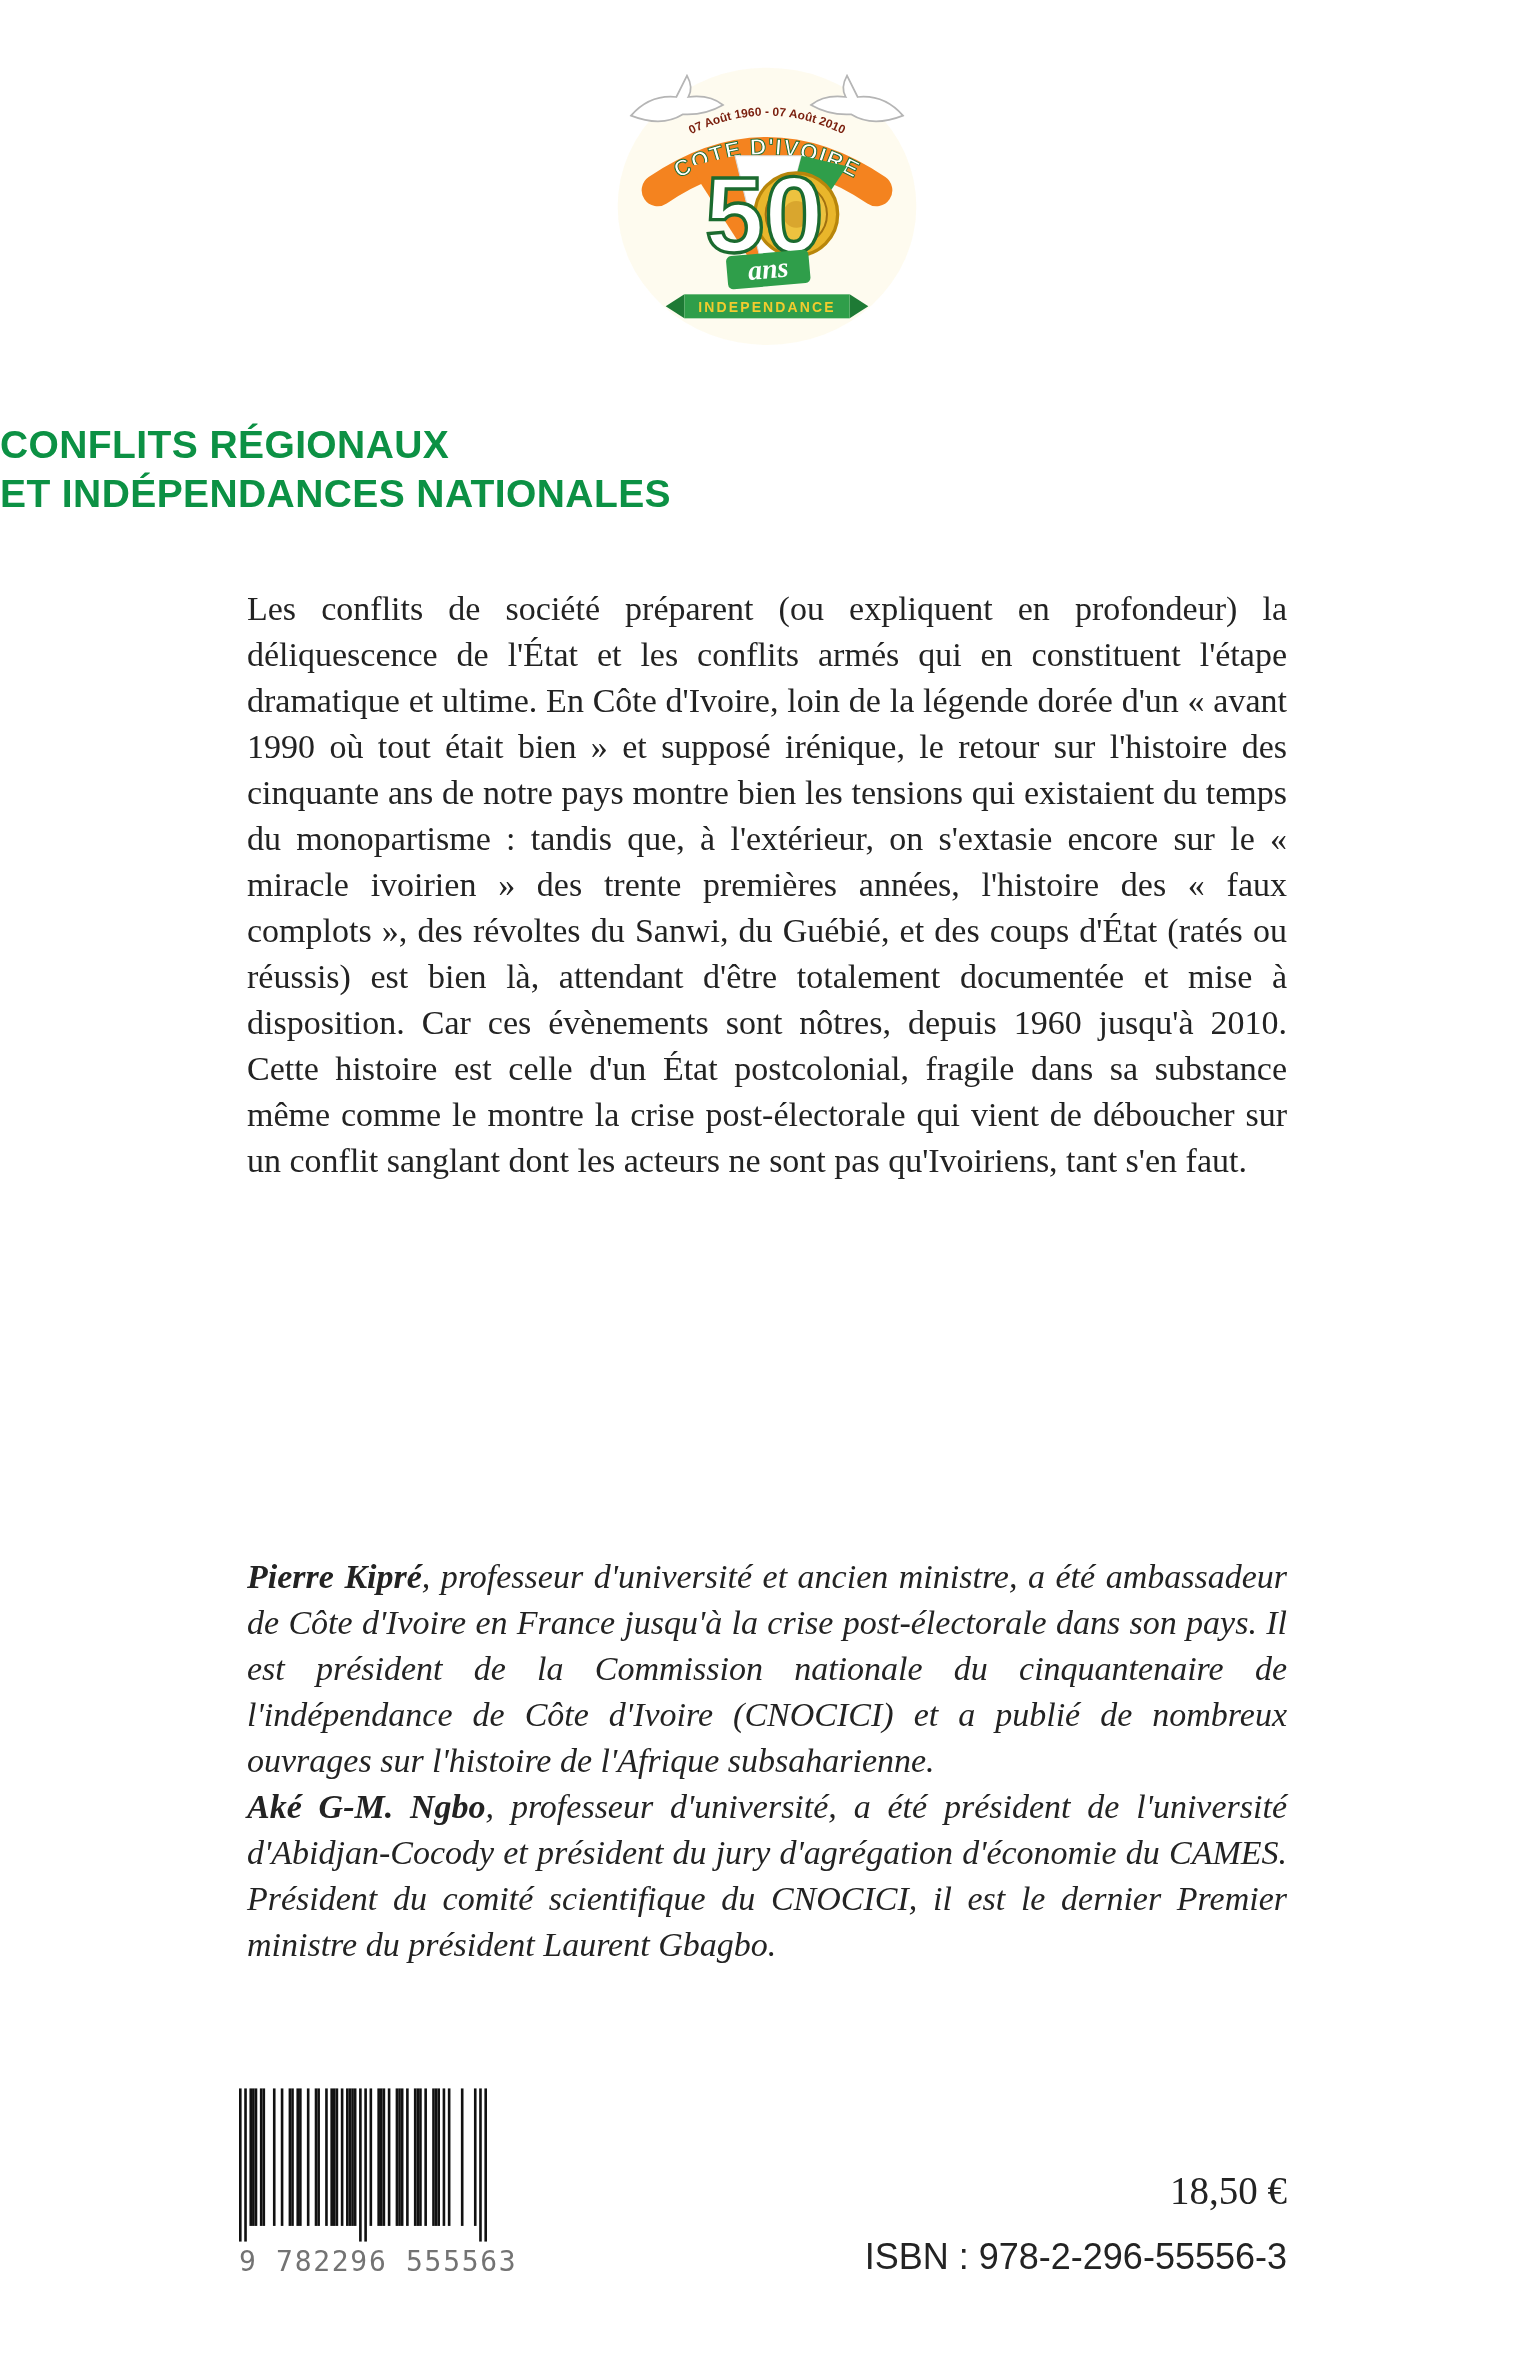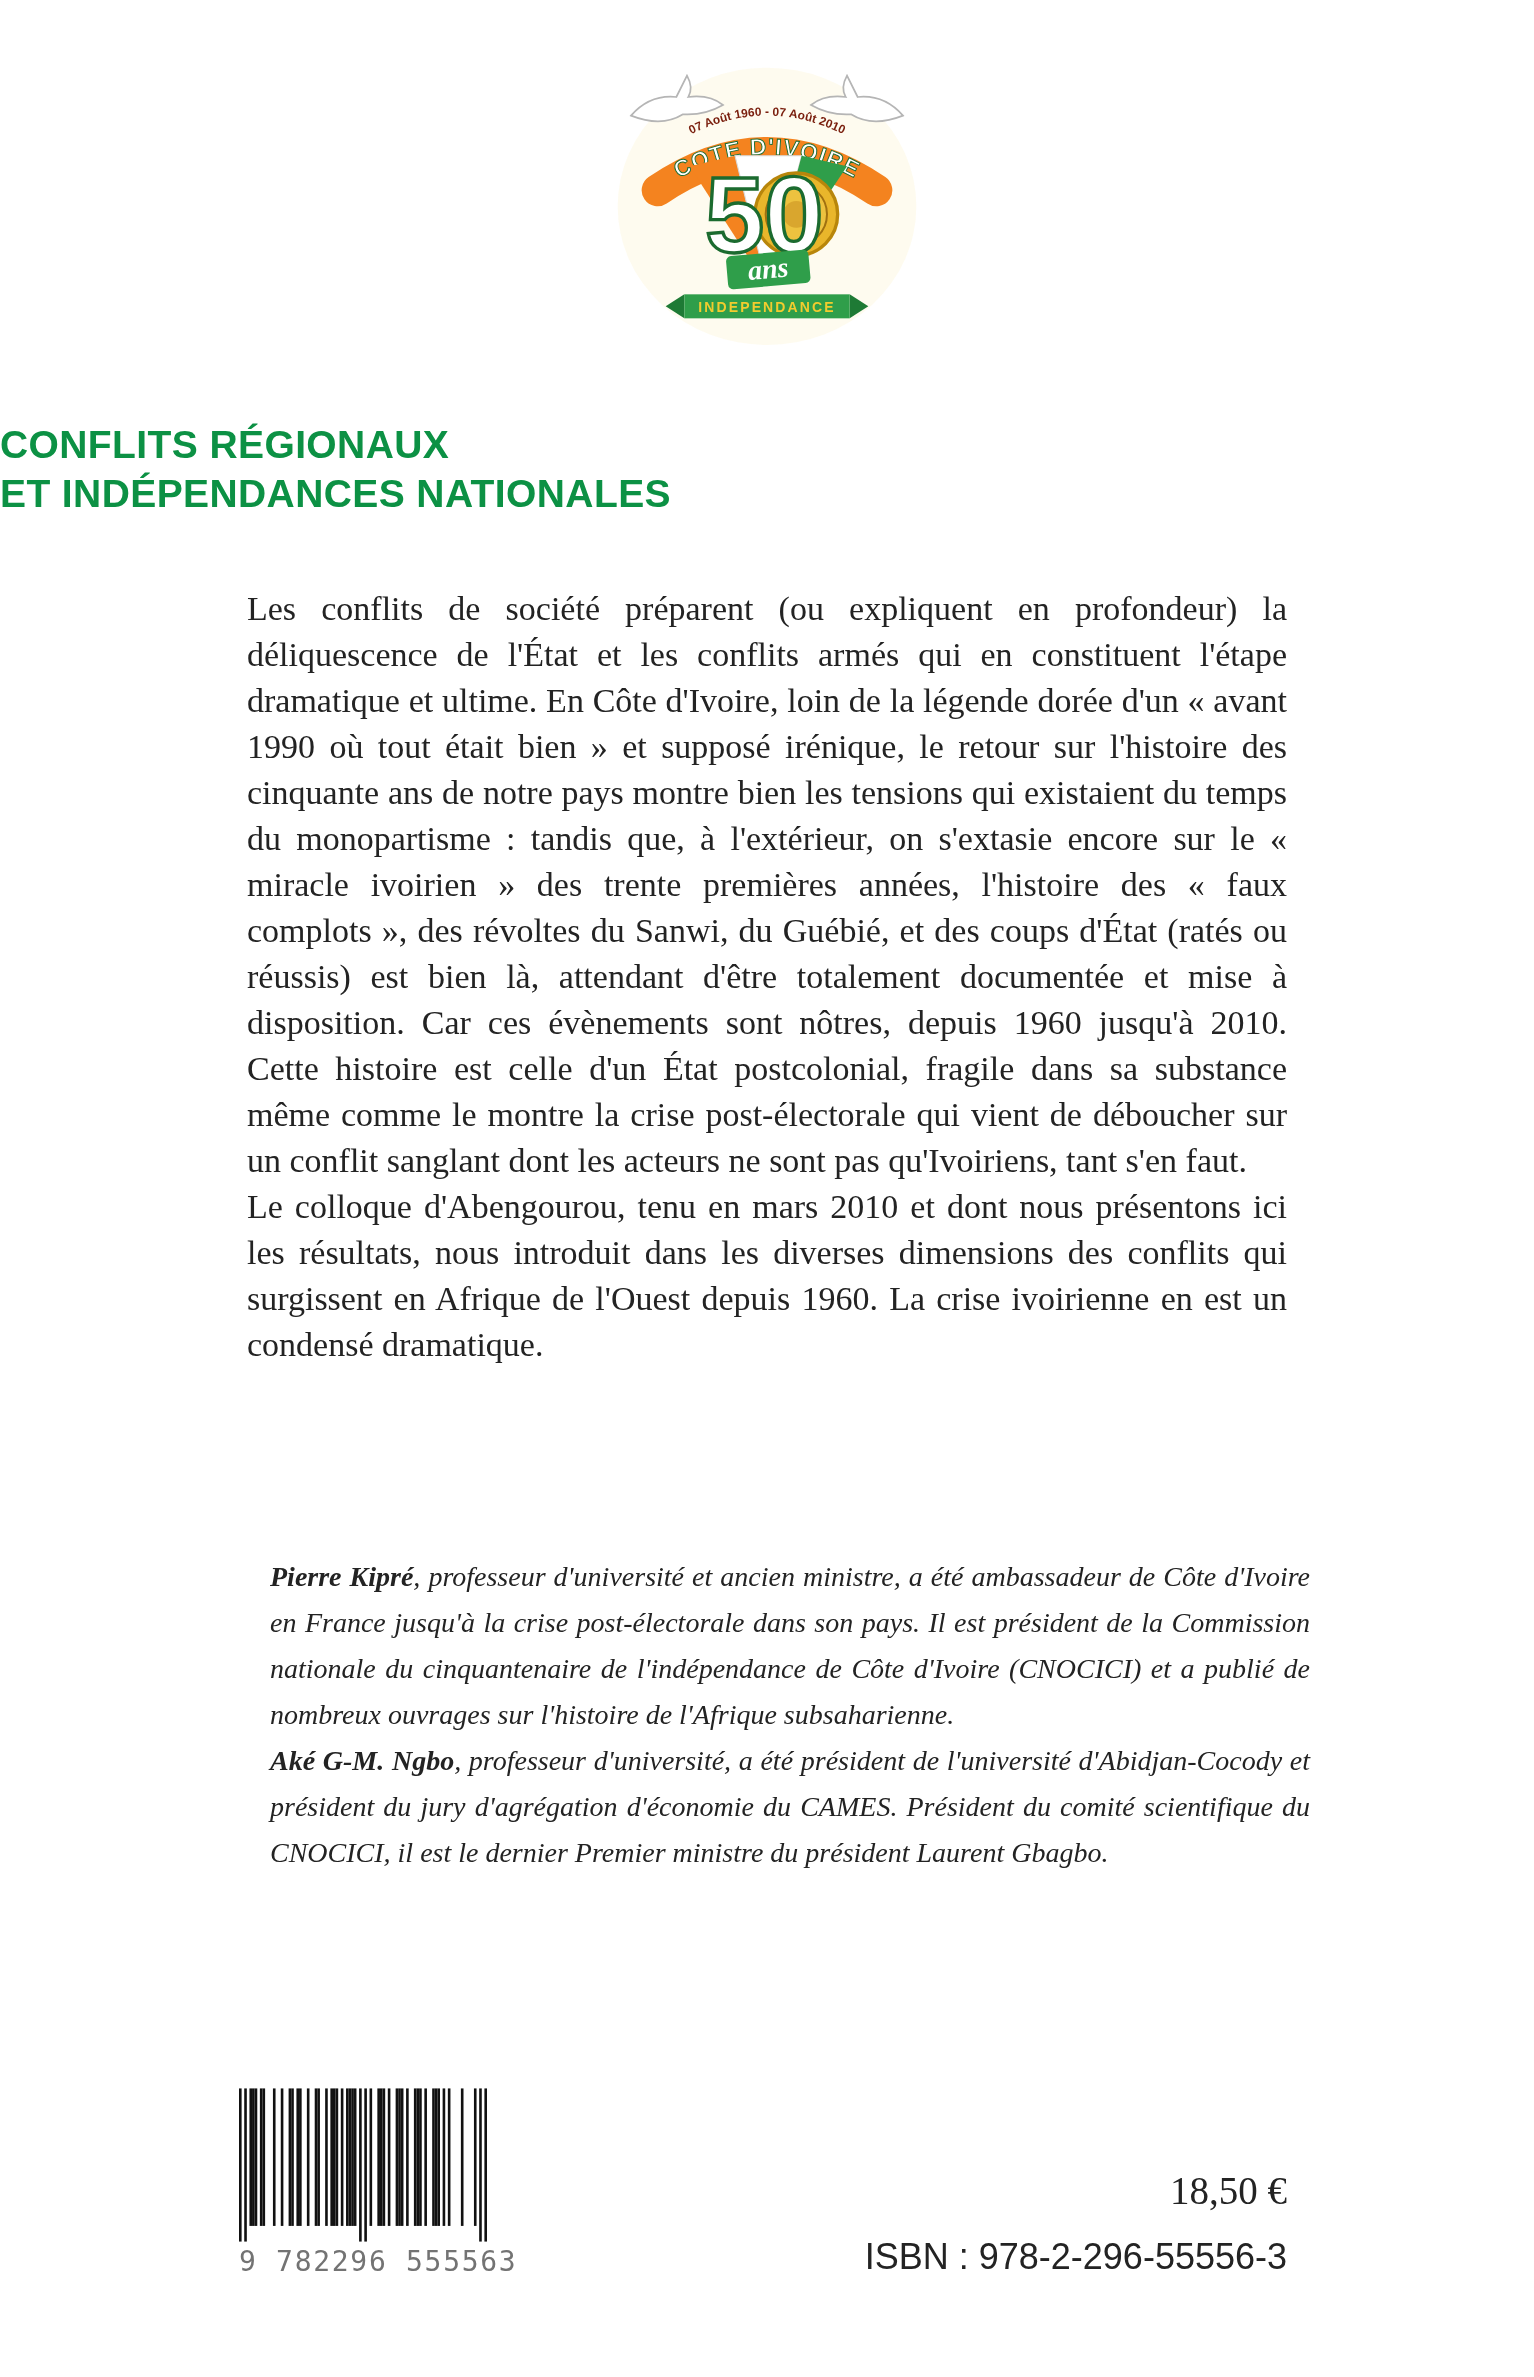--- a/index.html
+++ b/index.html
@@ -27,24 +27,23 @@
     letter-spacing:0.4px;
   }
   .body-text{
     position:absolute;top:586px;left:247px;width:1040px;
     font-size:34px;line-height:46px;
     text-align:justify;
   }
   .body-text p{margin:0;}
   .bios{
     position:absolute;top:1554px;left:247px;width:1040px;
-    font-size:28px;line-height:46px;
+    font-size:34px;line-height:46px;
     text-align:justify;
     font-style:italic;
-    margin-left:23px;
   }
   .bios p{margin:0;}
   .bios strong{font-weight:bold;}
   .footer{
     position:absolute;left:239px;right:247px;bottom:99px;
     display:flex;justify-content:space-between;align-items:flex-end;
   }
   .barcode-wrap{width:252px;}
   .barcode-wrap svg{display:block;}
   .barcode-wrap svg rect{fill:#111111;}
@@ -116,21 +115,20 @@
     </svg>
   </div>
 
   <h1 class="title">
     <span>CONFLITS RÉGIONAUX</span><br>
     <span>ET INDÉPENDANCES NATIONALES</span><br>
   </h1>
 
   <div class="body-text">
     <p>Les conflits de société préparent (ou expliquent en profondeur) la déliquescence de l'État et les conflits armés qui en constituent l'étape dramatique et ultime. En Côte d'Ivoire, loin de la légende dorée d'un « avant 1990 où tout était bien » et supposé irénique, le retour sur l'histoire des cinquante ans de notre pays montre bien les tensions qui existaient du temps du monopartisme : tandis que, à l'extérieur, on s'extasie encore sur le « miracle ivoirien » des trente premières années, l'histoire des « faux complots », des révoltes du Sanwi, du Guébié, et des coups d'État (ratés ou réussis) est bien là, attendant d'être totalement documentée et mise à disposition. Car ces évènements sont nôtres, depuis 1960 jusqu'à 2010. Cette histoire est celle d'un État postcolonial, fragile dans sa substance même comme le montre la crise post-électorale qui vient de déboucher sur un conflit sanglant dont les acteurs ne sont pas qu'Ivoiriens, tant s'en faut.</p>
-    <p>Le colloque d'Abengourou, tenu en mars 2010 et dont nous présentons ici les résultats, nous introduit dans les diverses dimensions des conflits qui surgissent en Afrique de l'Ouest depuis 1960. La crise ivoirienne en est un condensé dramatique.</p>
   </div>
 
   <div class="bios">
     <p><strong>Pierre Kipré</strong><span>, professeur d'université et ancien ministre, a été ambassadeur de Côte d'Ivoire en France jusqu'à la crise post-électorale dans son pays. Il est président de la Commission nationale du cinquantenaire de l'indépendance de Côte d'Ivoire (CNOCICI) et a publié de nombreux ouvrages sur l'histoire de l'Afrique subsaharienne.</span></p>
     <p><strong>Aké G-M. Ngbo</strong><span>, professeur d'université, a été président de l'université d'Abidjan-Cocody et président du jury d'agrégation d'économie du CAMES. Président du comité scientifique du CNOCICI, il est le dernier Premier ministre du président Laurent Gbagbo.</span></p>
   </div>
 
   <div class="footer">
     <div class="barcode-wrap">
       <svg id="barcode-svg" xmlns="http://www.w3.org/2000/svg" viewBox="0 0 285 176" width="248" height="154">

